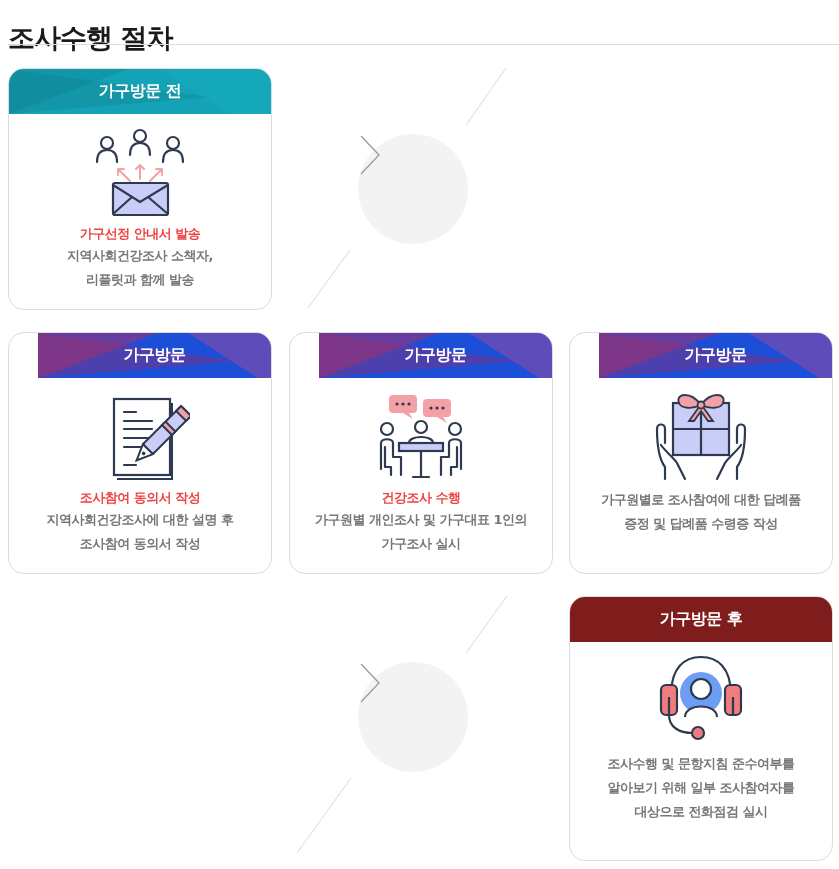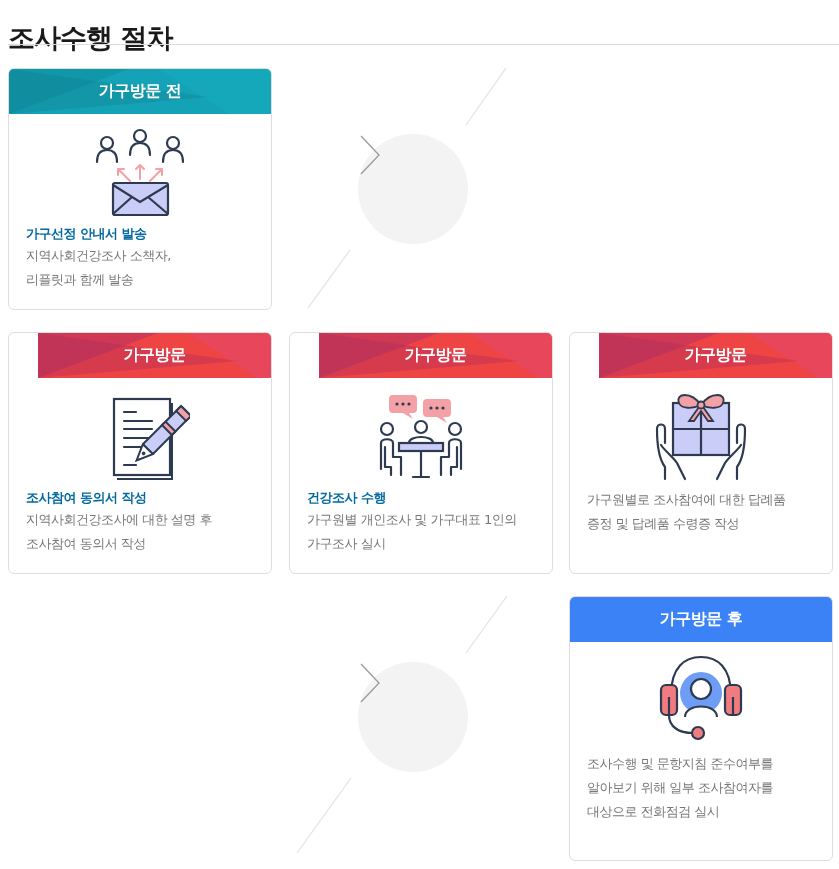--- a/index.html
+++ b/index.html
@@ -11,48 +11,50 @@
       font-size: 27px; font-weight: bold; color: #1a1a1a; letter-spacing: -1px;
       line-height: 36px;
       margin-top: 20px;
     }
     .divider {
       position: absolute; left: 8px; top: 44px; width: 831px; height: 1px; background: #dcdcdc;
     }
 
     .card {
       position: absolute; width: 264px;
-      border: 1px solid #dddddd; border-radius: 6px; background: #fff;
+      border: 1px solid #dddddd; border-radius: 16px; background: #fff;
       overflow: hidden;
+      text-align: center;
     }
     .card-header {
       position: relative; height: 45px; overflow: hidden;
       display: flex; align-items: center; justify-content: center;
       color: #fff; font-size: 16px; font-weight: bold; letter-spacing: -0.5px;
     }
     .card-header .shade1, .card-header .shade2 {
       position: absolute; pointer-events: none;
     }
     .card-header span.label { position: relative; z-index: 2; }
     .hdr-teal { background: #14a3b6; }
-    .hdr-pink { background: #ef4444; margin-left: 29px; }
-    .hdr-navy { background: #3b82f6; }
+    .hdr-pink { background: #1d4ed8; margin-left: 29px; }
+    .hdr-navy { background: #7f1d1d; }
 
     .card-icon {
       display: flex; justify-content: center; align-items: center;
       height: 110px; padding-top: 4px;
     }
     .card-body { padding: 0 17px; }
     .card-subtitle {
-      font-size: 13px; font-weight: bold; color: #0369a1; letter-spacing: -0.5px;
+      font-size: 13px; font-weight: bold; color: #ef4444; letter-spacing: -0.5px;
       line-height: 20px; margin-top: 0px;
     }
     .card-desc {
       font-size: 13px; color: #777; letter-spacing: -0.5px; line-height: 24px;
       white-space: pre-line;
+      font-weight: bold;
     }
 
     .connector { position: absolute; width: 240px; height: 260px; }
     .connector svg { position: absolute; left: 0; top: 0; }
     .arrow-circle {
       position: absolute; width: 110px; height: 110px; border-radius: 50%;
       background: #f3f3f3; display: flex; align-items: center; justify-content: center;
     }
   </style>
 </head>

